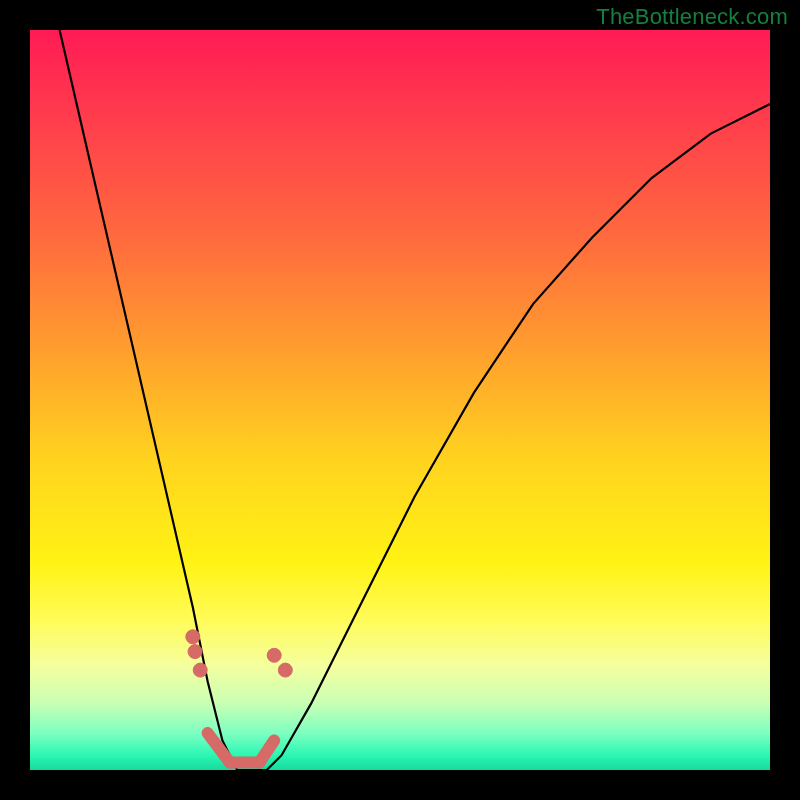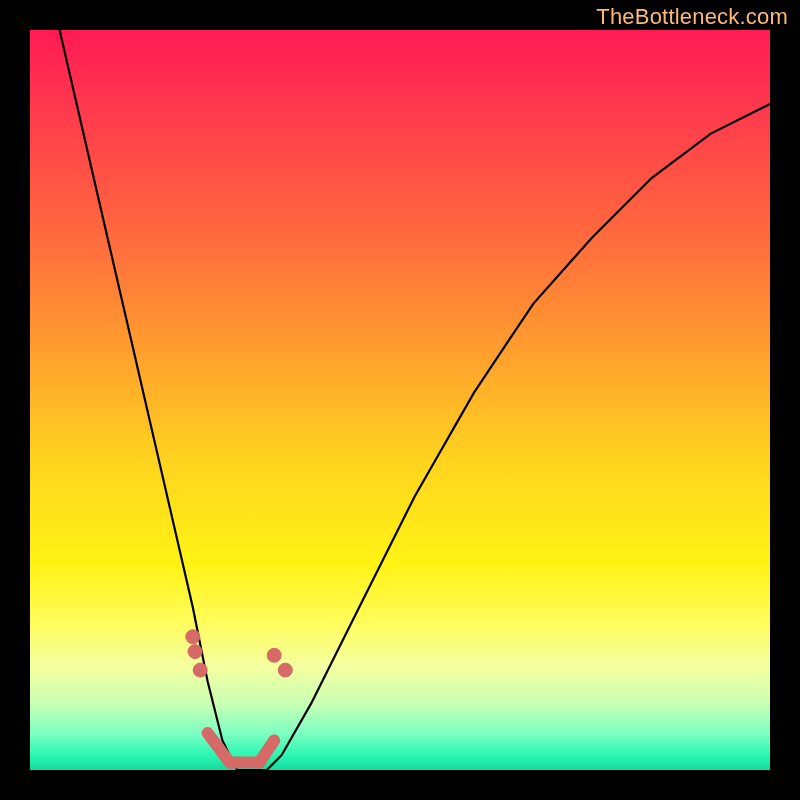--- a/index.html
+++ b/index.html
@@ -61,21 +61,21 @@
   .seg {
     stroke: #d56a67;
     stroke-width: 12;
     stroke-linecap: round;
     fill: none;
   }
   .watermark {
     position: absolute;
     top: 4px;
     right: 12px;
-    color: #fdba74;
+    color: #15803d;
     font-size: 22px;
     letter-spacing: 0.2px;
     user-select: none;
   }
 </style>
 </head>
 <body>
 
 <div class="frame">
   <div class="plot">

